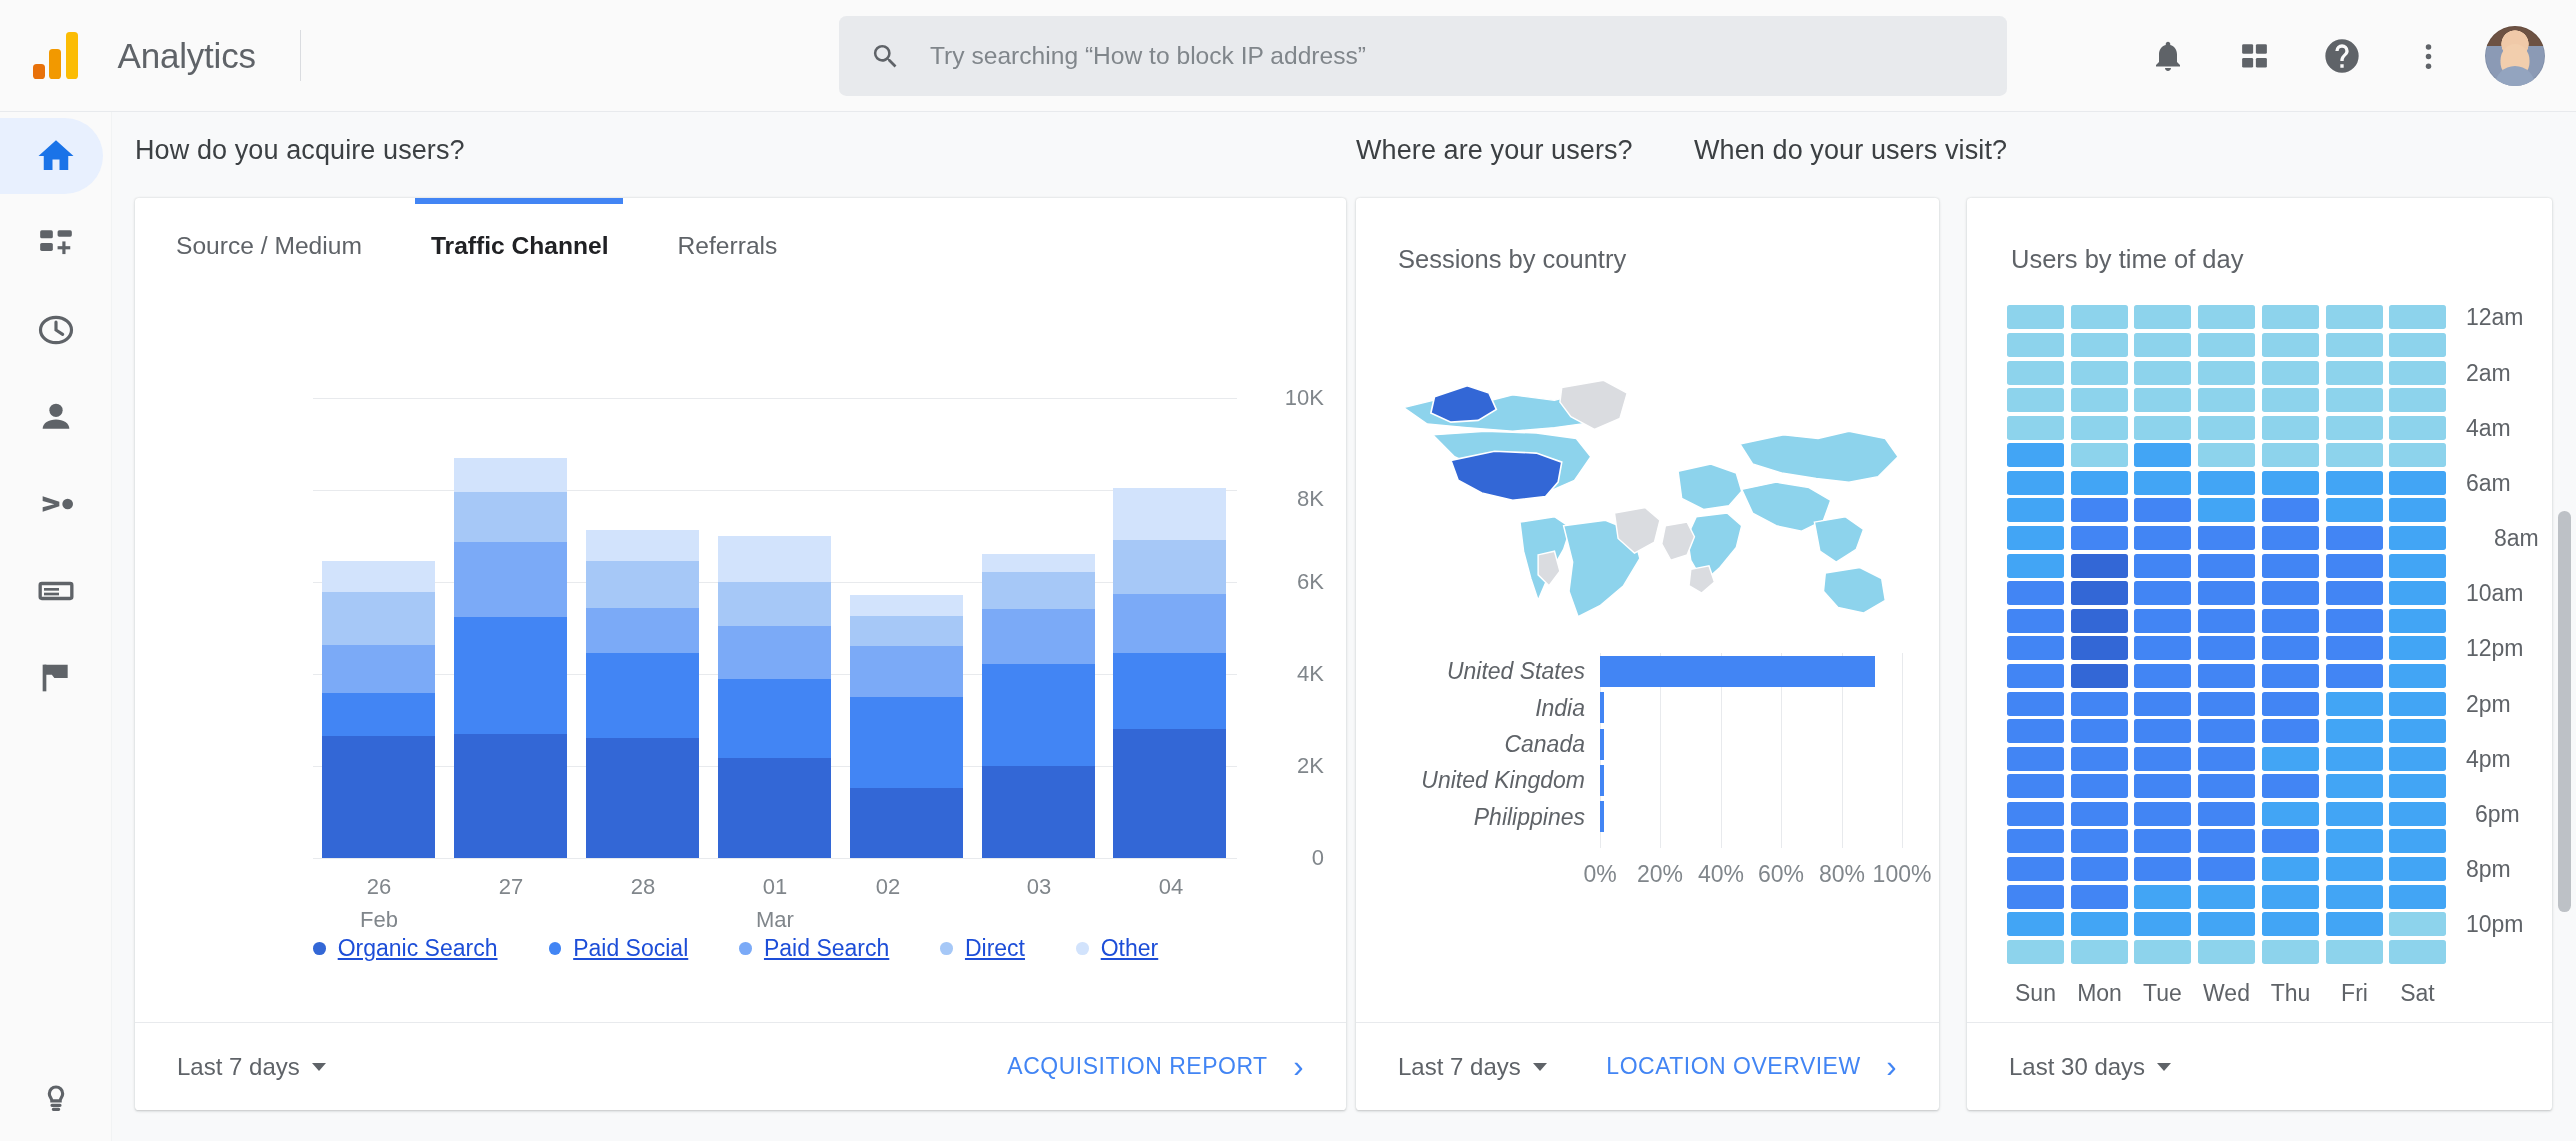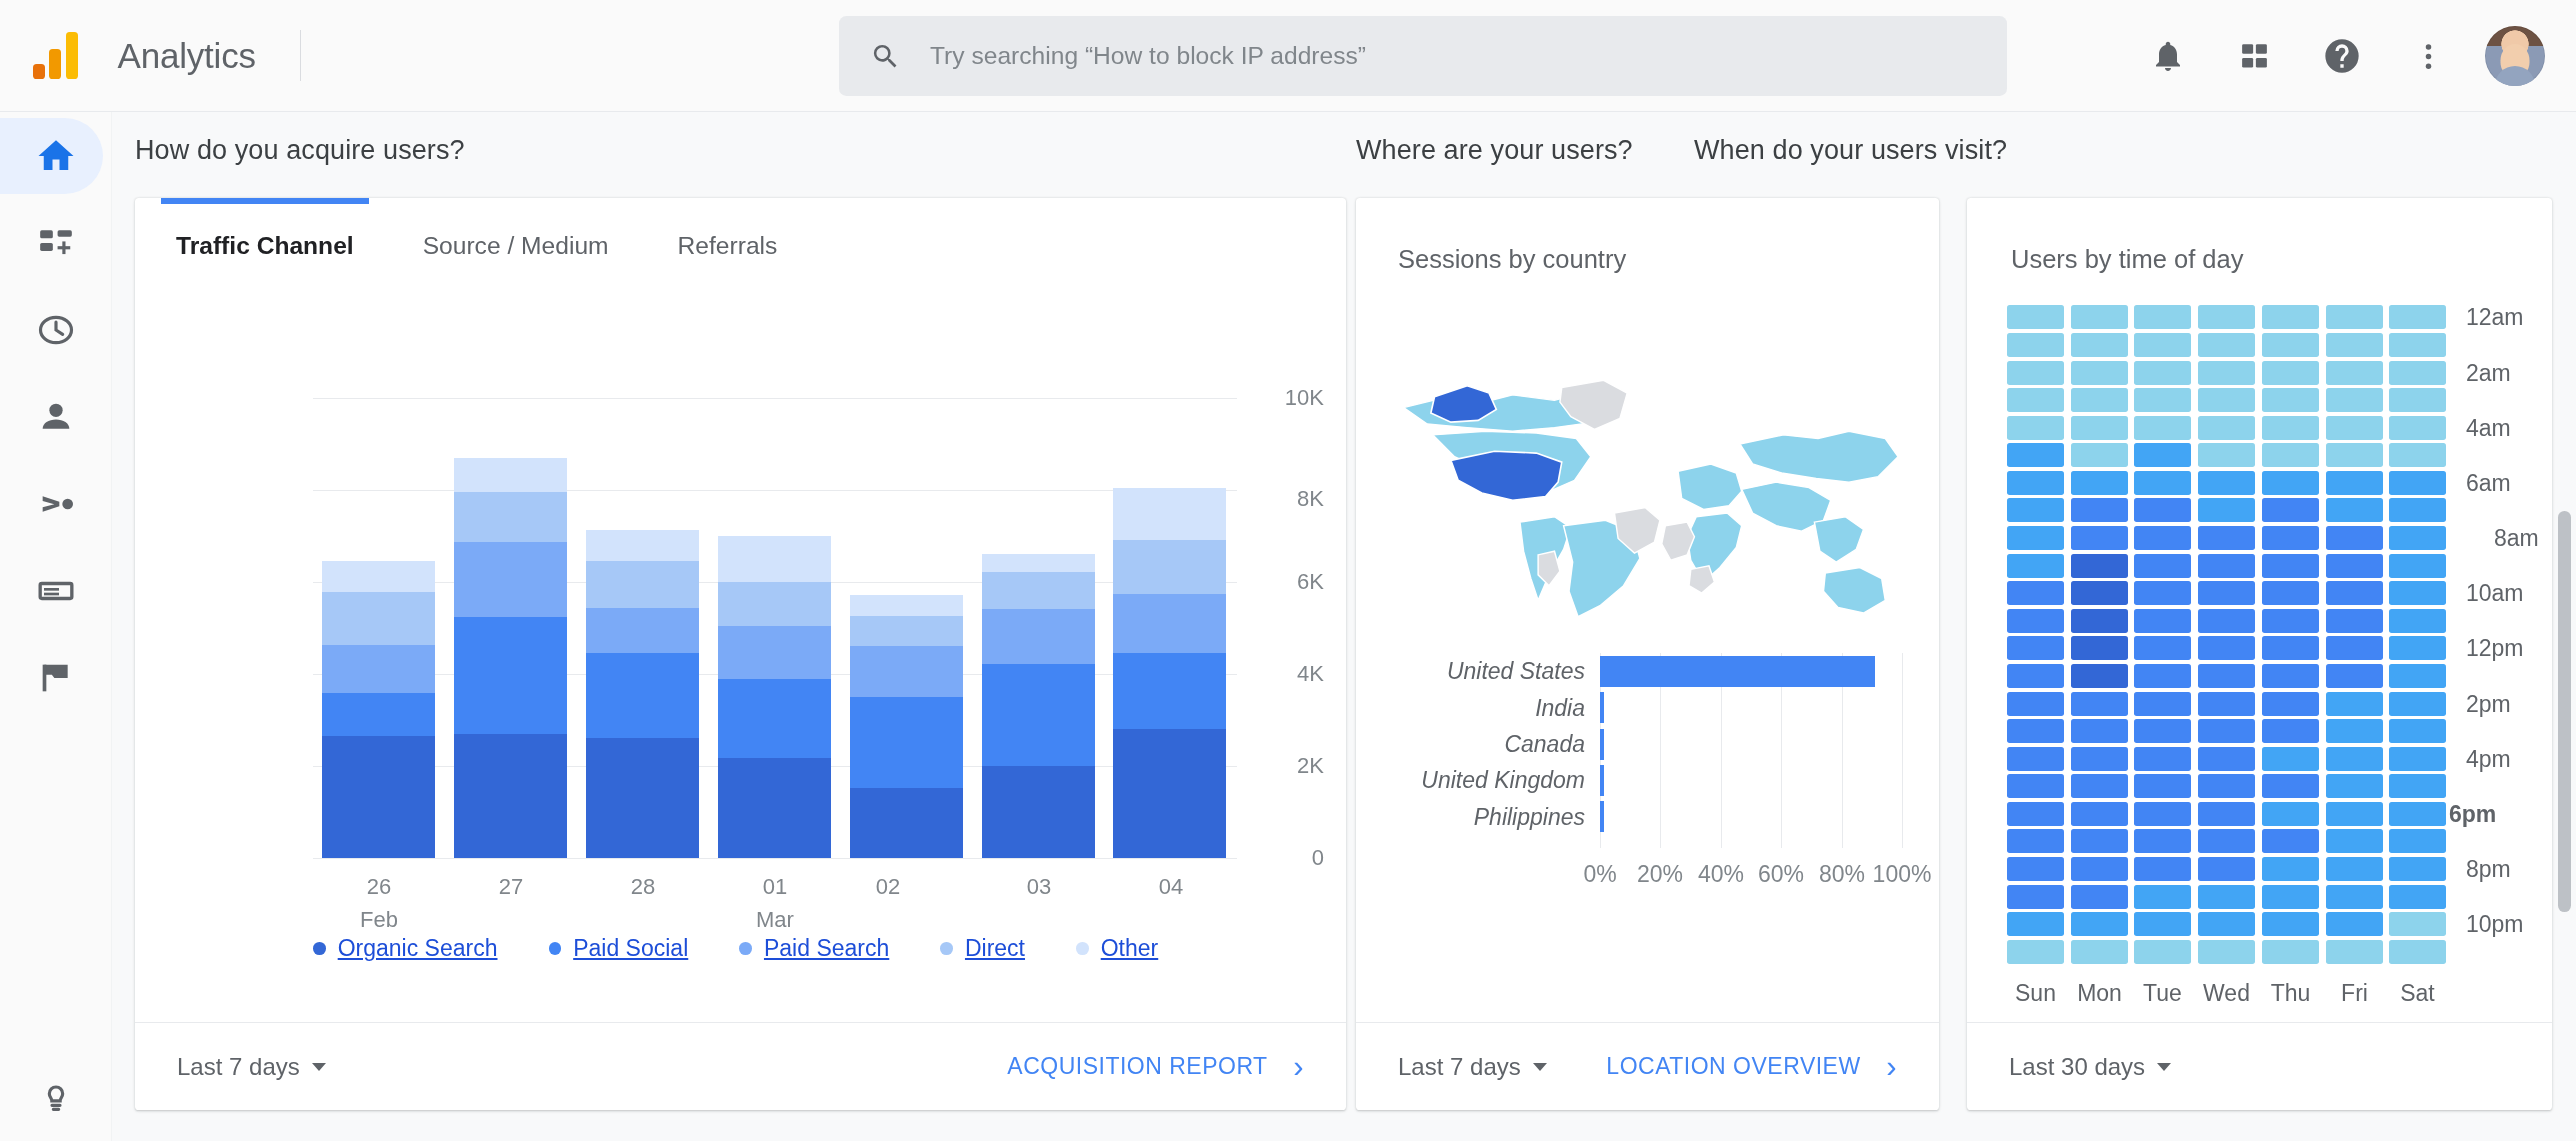--- a/index.html
+++ b/index.html
@@ -250,26 +250,26 @@
 
   <div class="content">
 
     <div class="section-title" style="left:23px; top:23px;">How do you acquire users?</div>
     <div class="section-title" style="left:1244px; top:23px;">Where are your users?</div>
     <div class="section-title" style="left:1582px; top:23px;">When do your users visit?</div>
 
     <div class="card" style="left:23px; top:86px; width:1211px; height:912px;">
       <div class="card-body">
         <div class="tabs">
+          <div class="tab">
+            <span>Source / Medium</span>
+          </div>
           <div class="tab active">
             <span class="tab-underline" style="width: 208px; left: -15.5px;"></span>
             <span>Traffic Channel</span>
-          </div>
-          <div class="tab">
-            <span>Source / Medium</span>
           </div>
           <div class="tab">
             <span>Referrals</span>
           </div>
         </div>
         <div id="barchart" class="bars" style="top:200px; bottom:164px;">
             <div class="gridline" style="top: 460px;"></div>
             <div class="ylab" style="top: 460px; right: -87px;">0</div>
             <div class="gridline" style="top: 368px;"></div>
             <div class="ylab" style="top: 368px; right: -87px;">2K</div>
@@ -617,21 +617,21 @@
             <div class="hm-cell" style="left: 422px; top: 742px; width: 57px; height: 24px; background: rgb(141, 211, 236);"></div>
             <div class="hm-ylab" style="left: 499px; top: 119px;">12am</div>
             <div class="hm-ylab" style="left: 499px; top: 175px;">2am</div>
             <div class="hm-ylab" style="left: 499px; top: 230px;">4am</div>
             <div class="hm-ylab" style="left: 499px; top: 285px;">6am</div>
             <div class="hm-ylab" style="left: 499px; top: 340px; margin-left: 28px;">8am</div>
             <div class="hm-ylab" style="left: 499px; top: 395px;">10am</div>
             <div class="hm-ylab" style="left: 499px; top: 450px;">12pm</div>
             <div class="hm-ylab" style="left: 499px; top: 506px;">2pm</div>
             <div class="hm-ylab" style="left: 499px; top: 561px;">4pm</div>
-            <div class="hm-ylab" style="left: 482px; top: 616px; font-weight: bold;">6pm</div>
+            <div class="hm-ylab" style="left: 508px; top: 616px;">6pm</div>
             <div class="hm-ylab" style="left: 499px; top: 671px;">8pm</div>
             <div class="hm-ylab" style="left: 499px; top: 726px;">10pm</div>
             <div class="hm-xlab" style="left: 40px; width: 57px; top: 782px;">Sun</div>
             <div class="hm-xlab" style="left: 104px; width: 57px; top: 782px;">Mon</div>
             <div class="hm-xlab" style="left: 167px; width: 57px; top: 782px;">Tue</div>
             <div class="hm-xlab" style="left: 231px; width: 57px; top: 782px;">Wed</div>
             <div class="hm-xlab" style="left: 295px; width: 57px; top: 782px;">Thu</div>
             <div class="hm-xlab" style="left: 359px; width: 57px; top: 782px;">Fri</div>
             <div class="hm-xlab" style="left: 422px; width: 57px; top: 782px;">Sat</div>
           </div>

